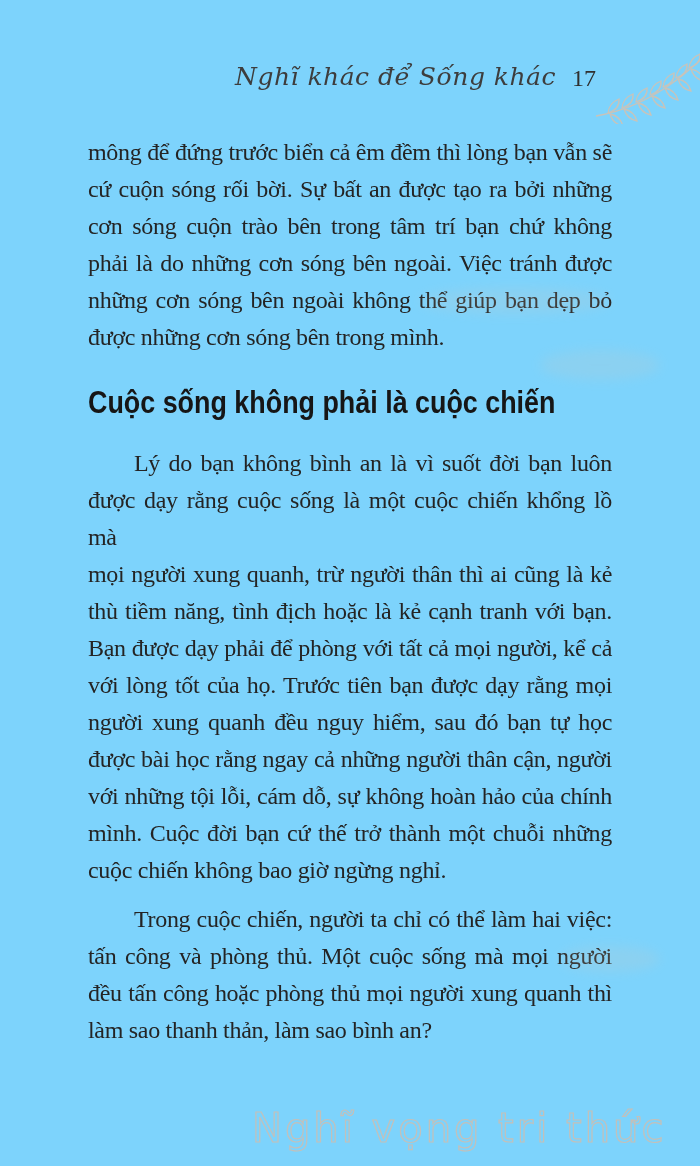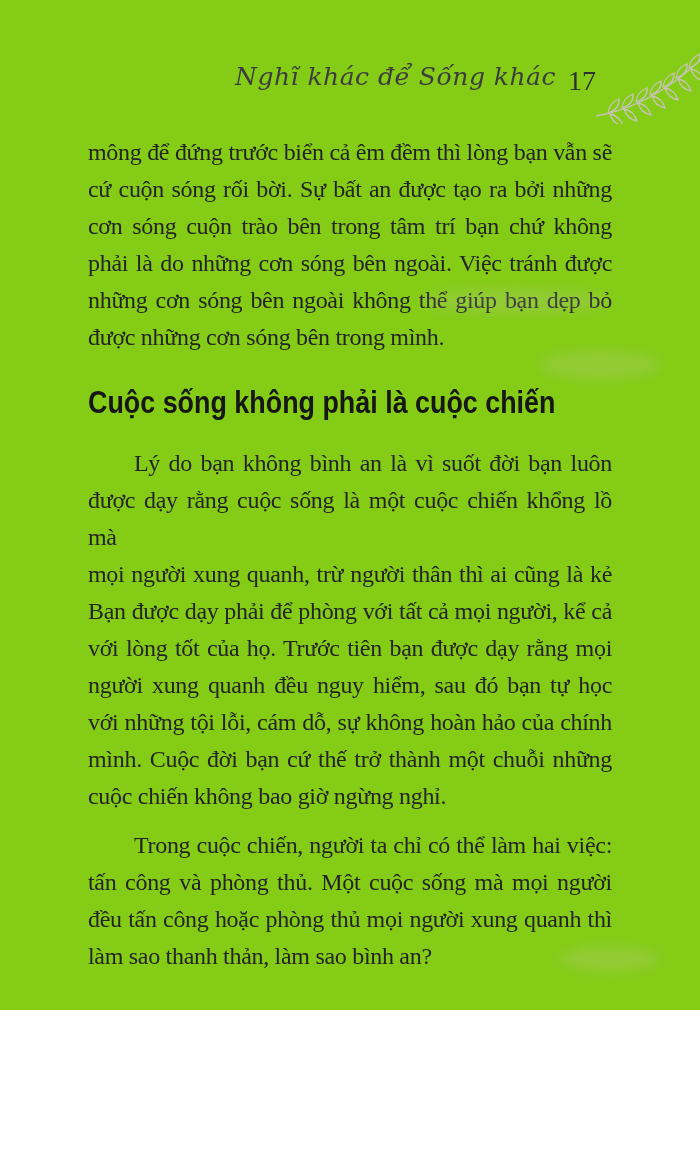--- a/index.html
+++ b/index.html
@@ -1,21 +1,21 @@
 <!DOCTYPE html>
 <html lang="vi"><head>
 <meta charset="utf-8">
 <style>
   html, body { margin: 0; padding: 0; background: #ffffff; }
 
   .page {
     position: relative;
     width: 700px;
-    height: 1010px;
-    background: #84cc16;
+    height: 1166px;
+    background: #7dd3fc;
     overflow: hidden;
     font-family: "Liberation Serif", serif;
     color: #242424;
   }
 
   
   .running-head {
     position: absolute;
     top: 58px; left: 0; right: 0; height: 60px;
   }
@@ -25,21 +25,21 @@
     font-family: "DejaVu Serif", serif;
     font-style: italic;
     font-size: 25px;
     letter-spacing: 0.5px;
     color: #3d3d3d;
     white-space: nowrap;
   }
   .page-number {
     position: absolute;
     top: 7px; right: 104px;
-    font-size: 28px;
+    font-size: 24px;
     color: #2f2f2f;
   }
   .leaf-branch {
     position: absolute;
     top: -6px; right: -8px;
     width: 112px; height: 72px;
   }
 
   
   .page-body {
@@ -145,23 +145,25 @@
         <div class="line">những cơn sóng bên ngoài không thể giúp bạn dẹp bỏ</div>
         <div class="line last">được những cơn sóng bên trong mình.</div>
       </div>
 
     <h2 class="section-heading">Cuộc sống không phải là cuộc chiến</h2>
 
     <div class="para">
         <div class="line indent">Lý do bạn không bình an là vì suốt đời bạn luôn</div>
         <div class="line">được dạy rằng cuộc sống là một cuộc chiến khổng lồ mà</div>
         <div class="line">mọi người xung quanh, trừ người thân thì ai cũng là kẻ</div>
+        <div class="line">thù tiềm năng, tình địch hoặc là kẻ cạnh tranh với bạn.</div>
         <div class="line">Bạn được dạy phải để phòng với tất cả mọi người, kể cả</div>
         <div class="line">với lòng tốt của họ. Trước tiên bạn được dạy rằng mọi</div>
         <div class="line">người xung quanh đều nguy hiểm, sau đó bạn tự học</div>
+        <div class="line">được bài học rằng ngay cả những người thân cận, người</div>
         <div class="line">với những tội lỗi, cám dỗ, sự không hoàn hảo của chính</div>
         <div class="line">mình. Cuộc đời bạn cứ thế trở thành một chuỗi những</div>
         <div class="line last">cuộc chiến không bao giờ ngừng nghỉ.</div>
       </div>
     <div class="para">
         <div class="line indent">Trong cuộc chiến, người ta chỉ có thể làm hai việc:</div>
         <div class="line">tấn công và phòng thủ. Một cuộc sống mà mọi người</div>
         <div class="line">đều tấn công hoặc phòng thủ mọi người xung quanh thì</div>
         <div class="line last">làm sao thanh thản, làm sao bình an?</div>
       </div>

